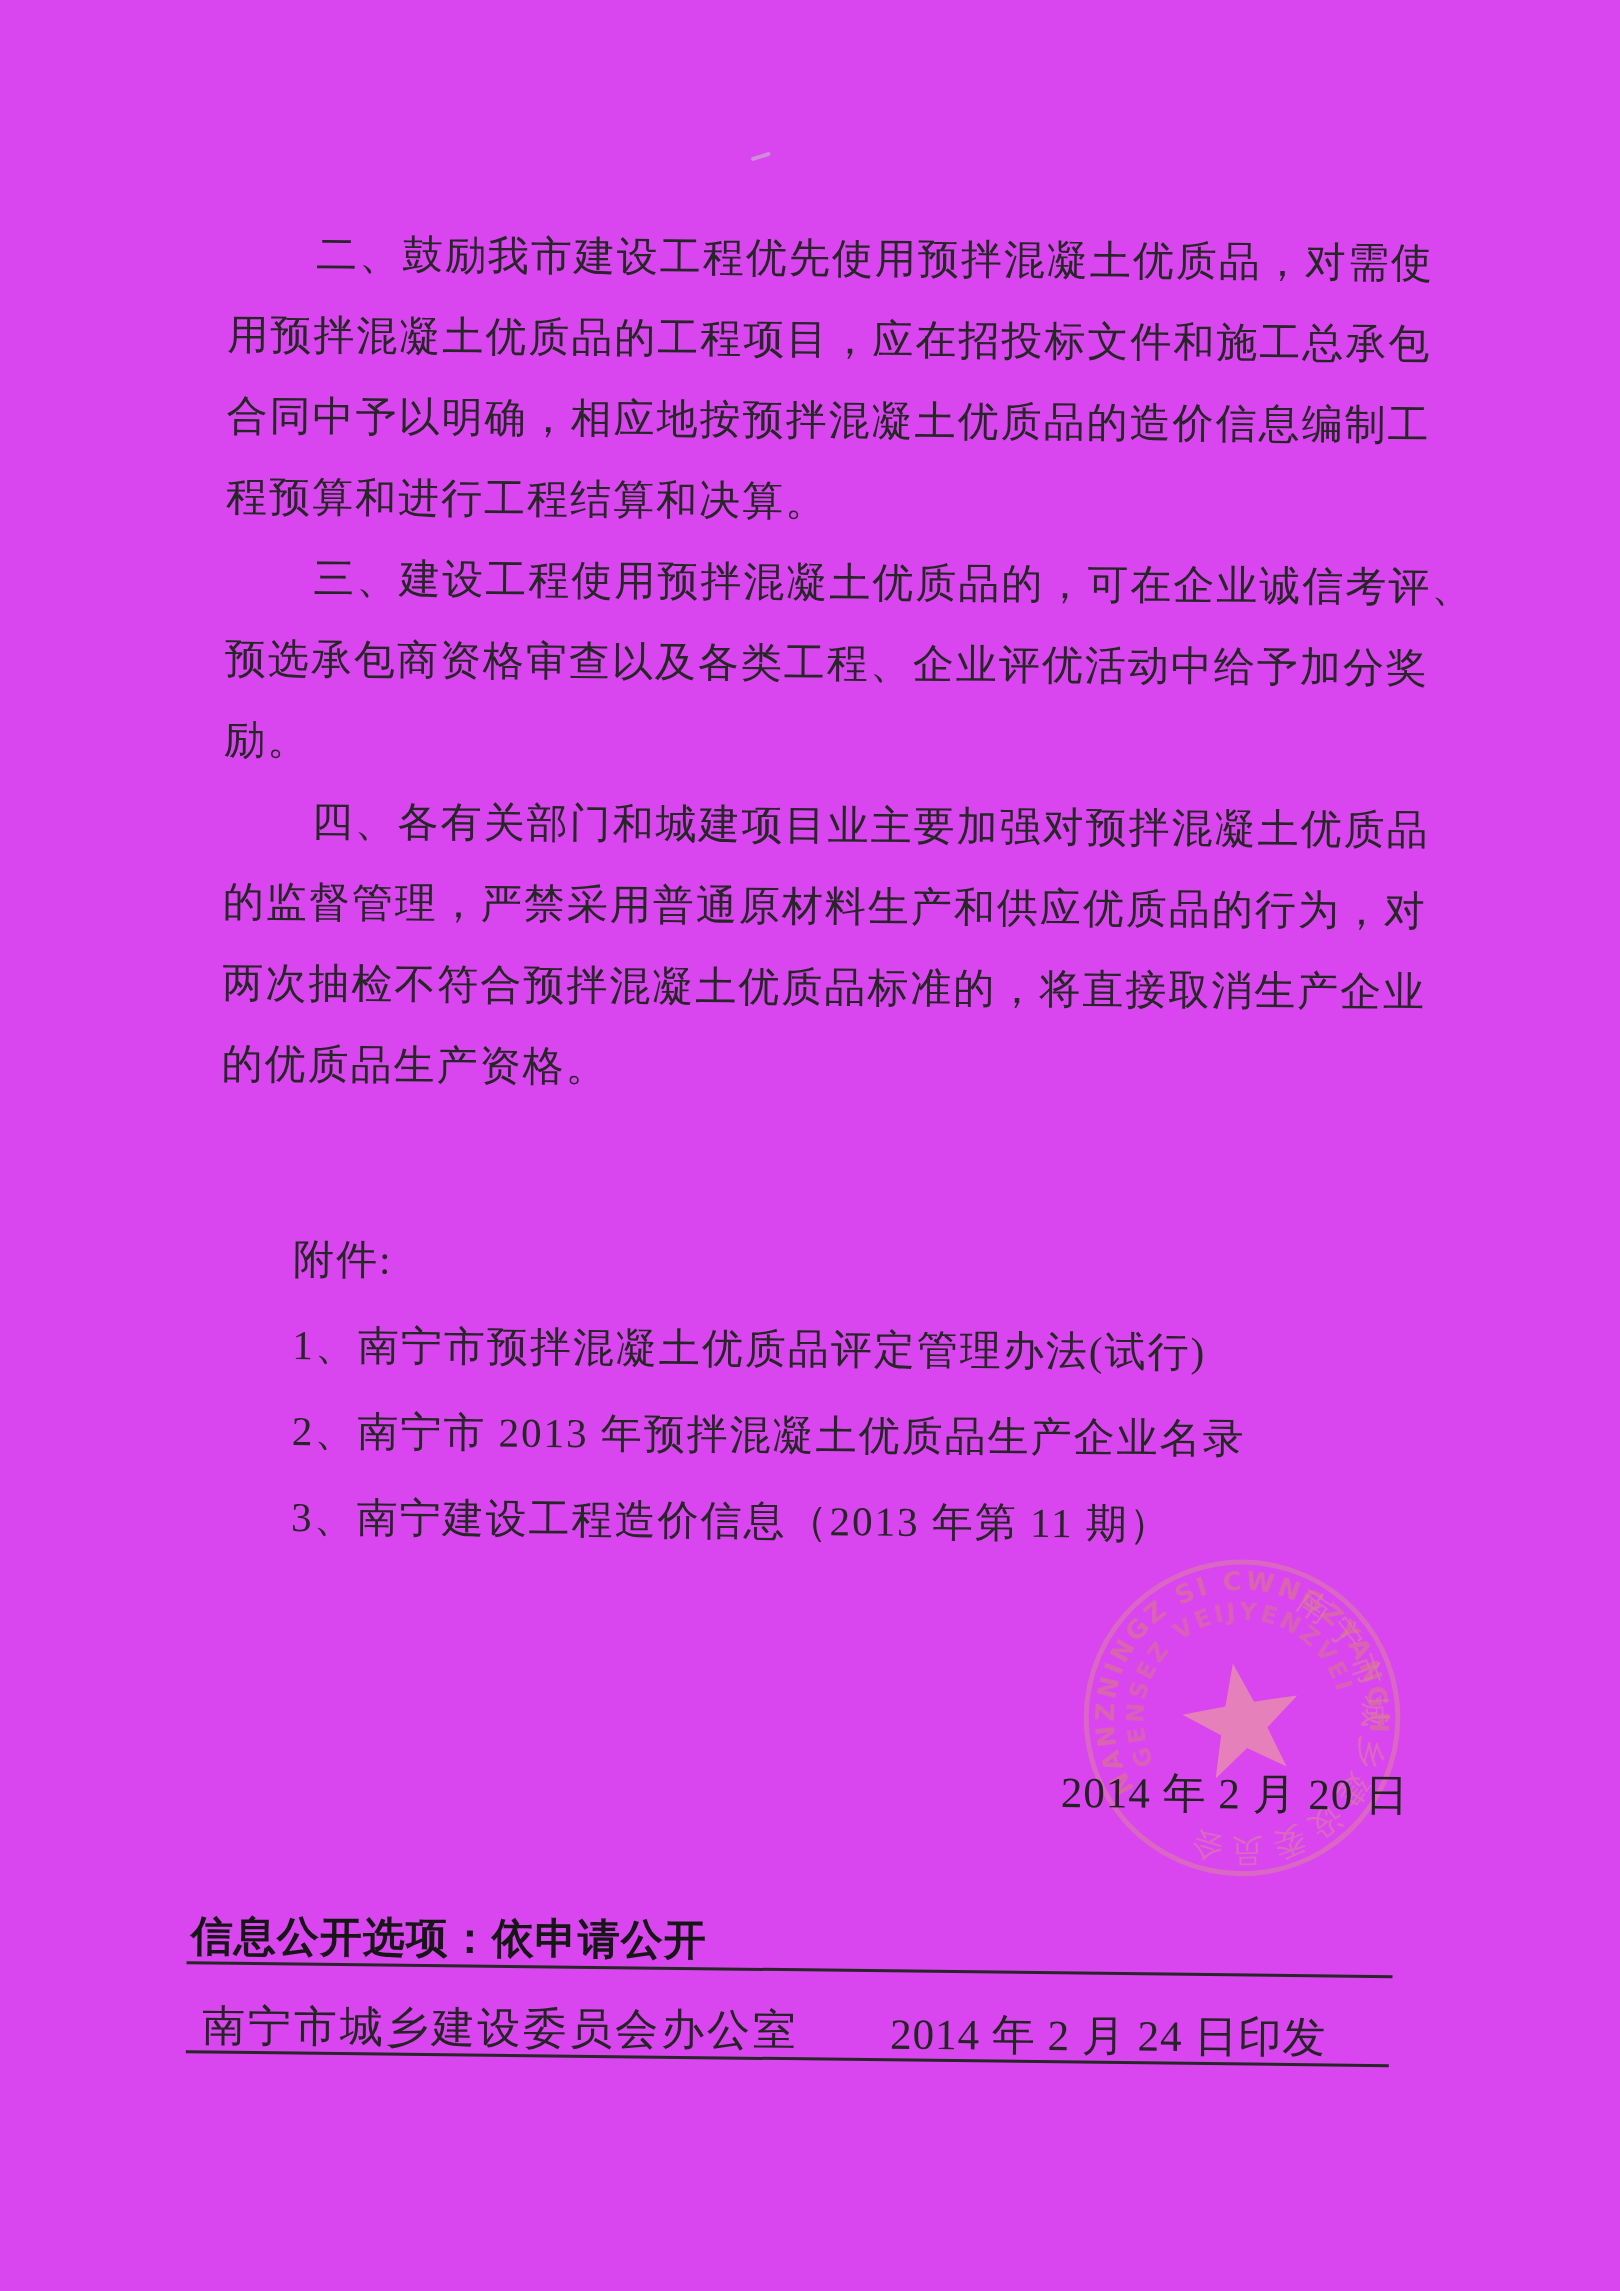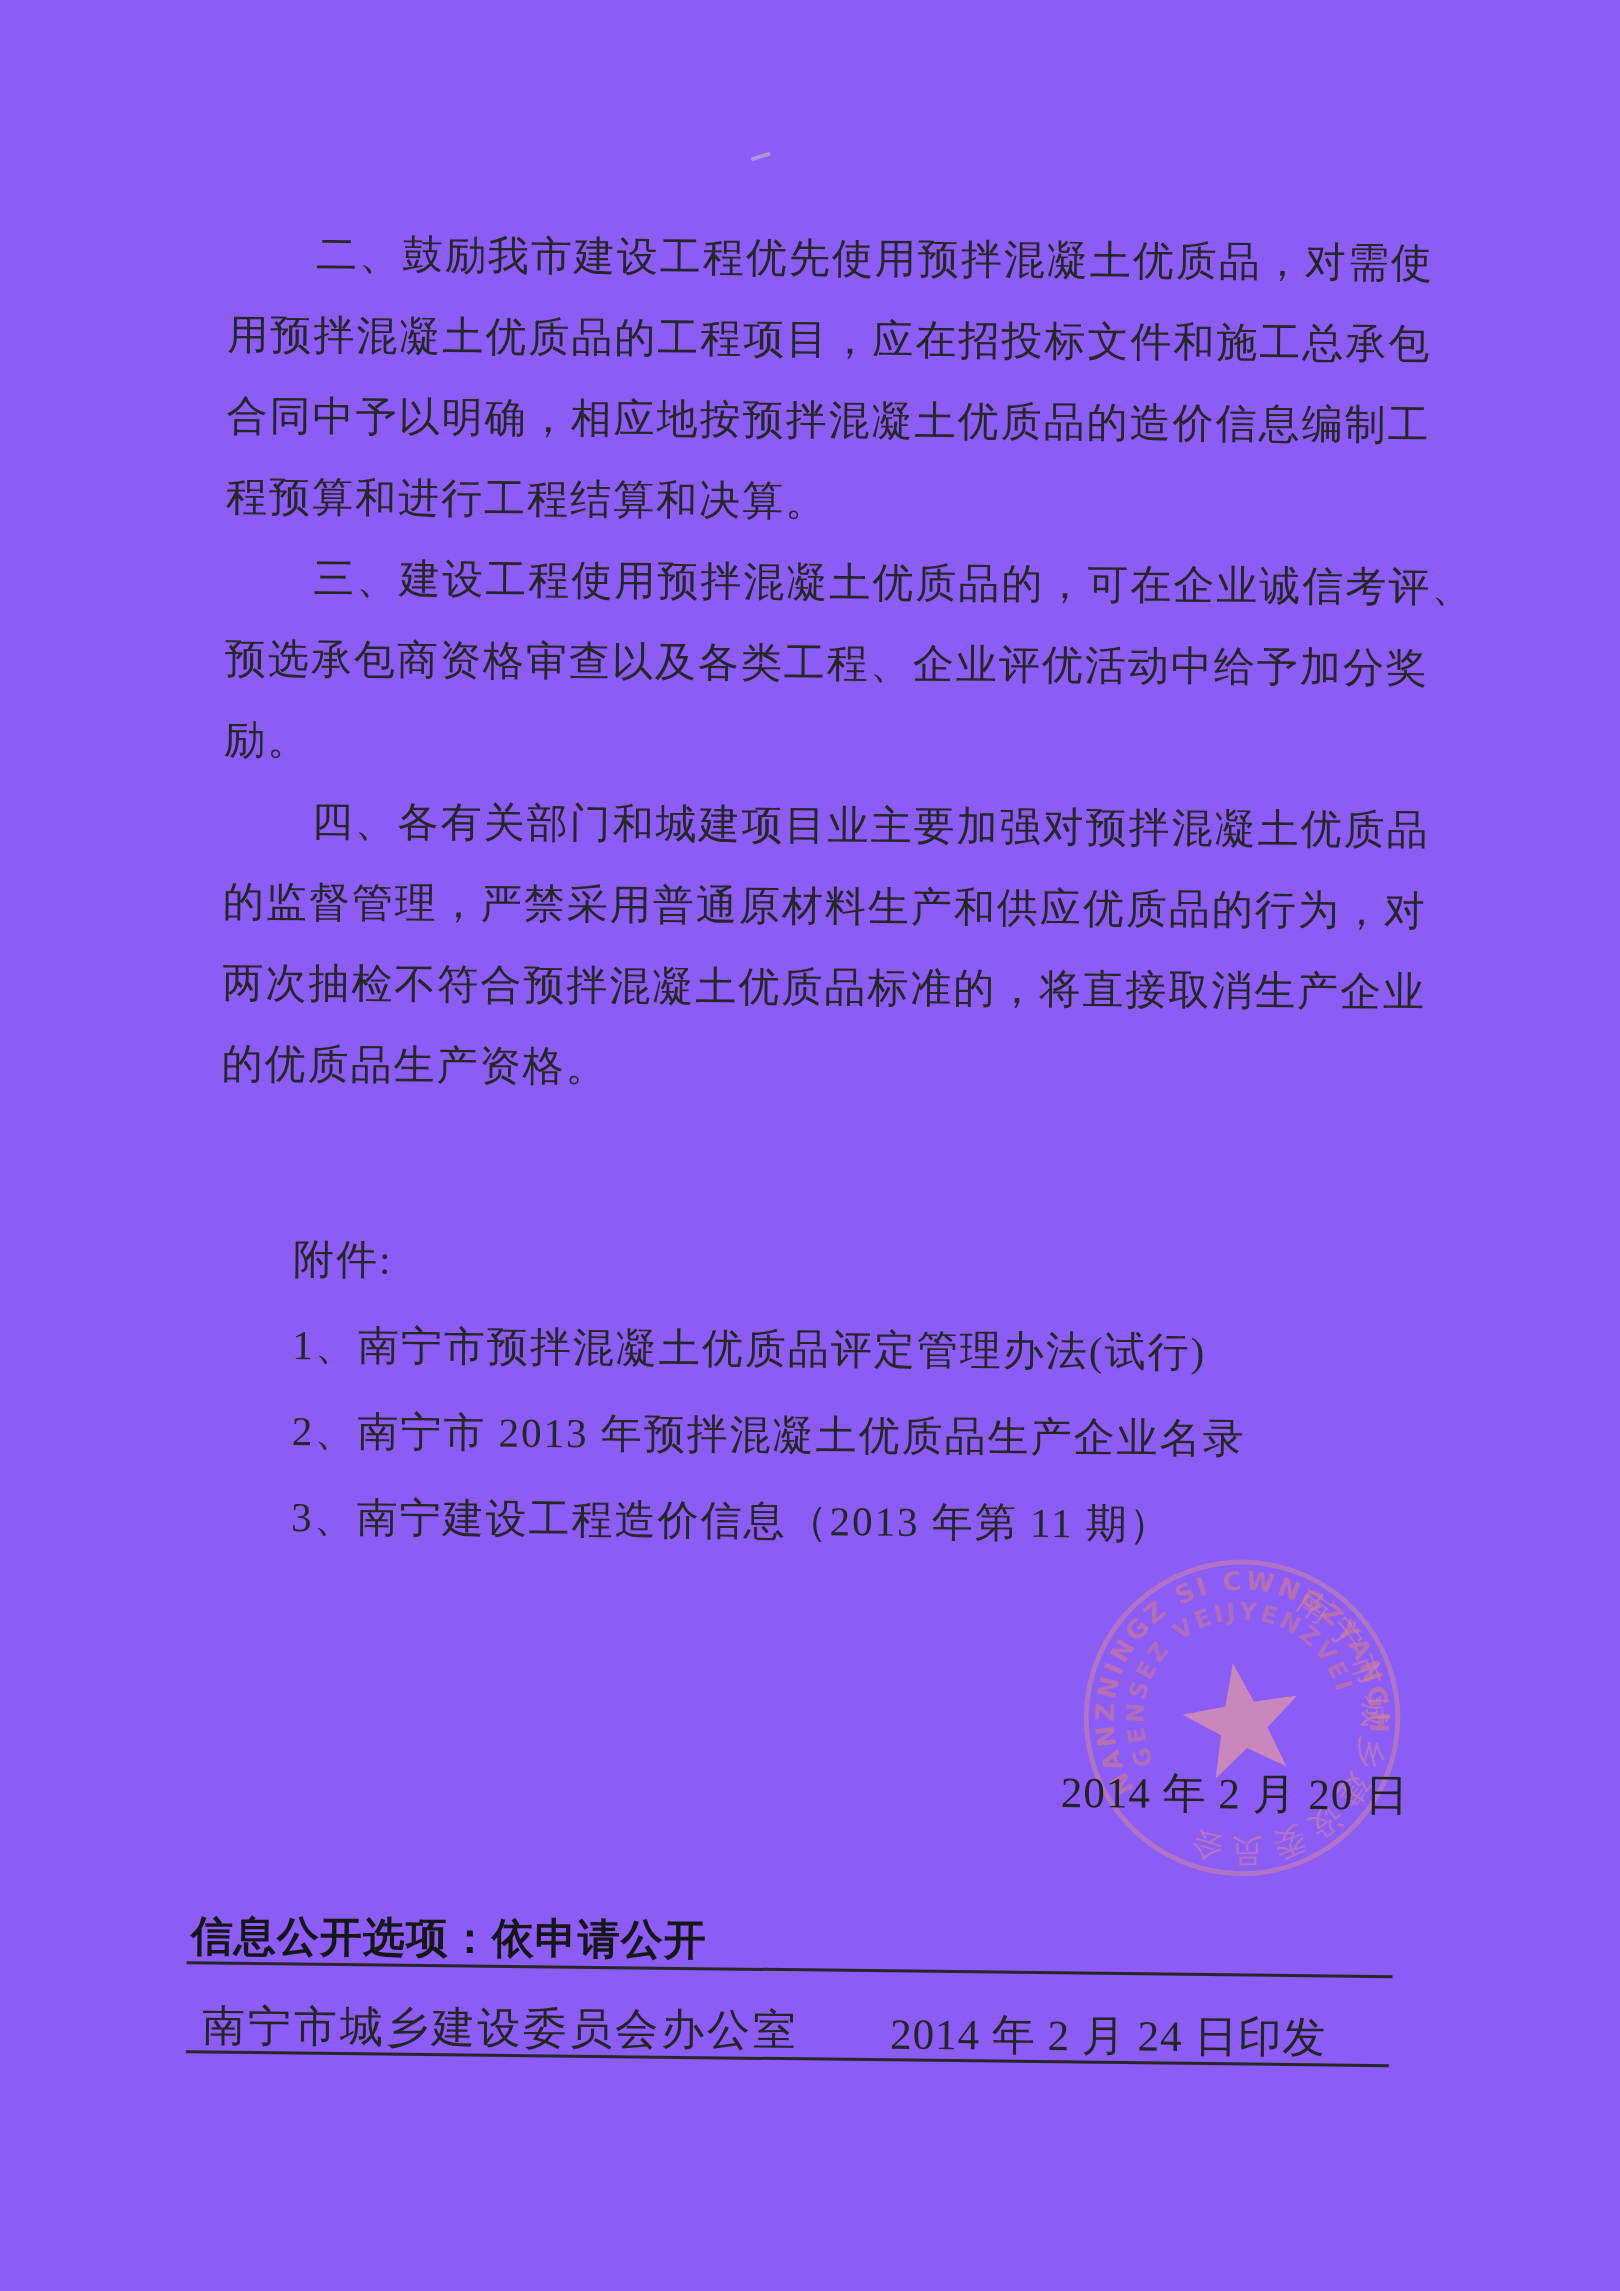--- a/index.html
+++ b/index.html
@@ -1,19 +1,19 @@
 <!DOCTYPE html>
 <html><head>
 <meta charset="utf-8">
 <style>
   html,body{margin:0;padding:0;background:#e8e8e8;}
   .page{
     position:relative;
     width:1620px;height:2292px;
-    background:#8b5cf6;
+    background:#d946ef;
     overflow:hidden;
     font-family:"Liberation Serif","DejaVu Serif",serif;
     color:#2a2a2a;
   }
   .sheet{position:absolute;inset:0;transform:rotate(0.45deg);transform-origin:50% 50%;}
 
   
   .body-text{
     position:absolute;left:221px;top:218px;width:1208px;
     font-size:41px;line-height:81px;letter-spacing:2px;

